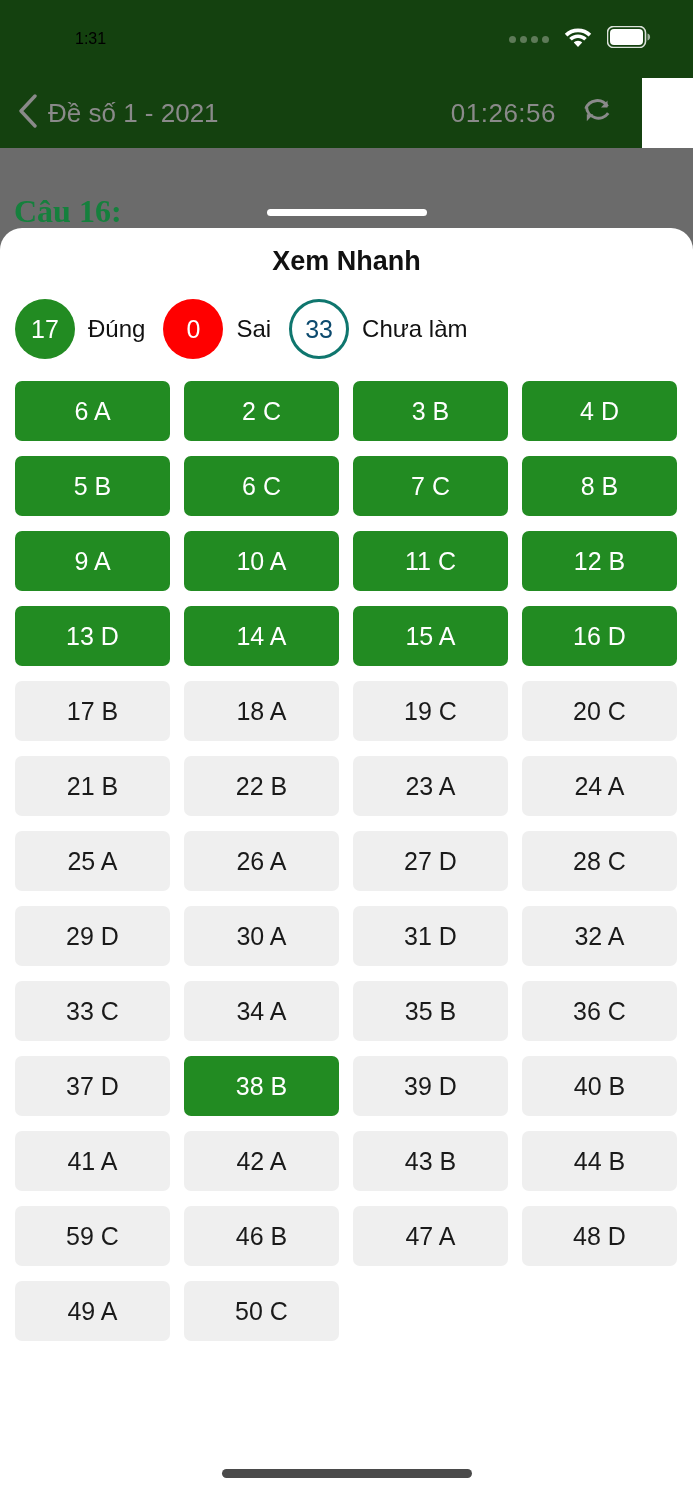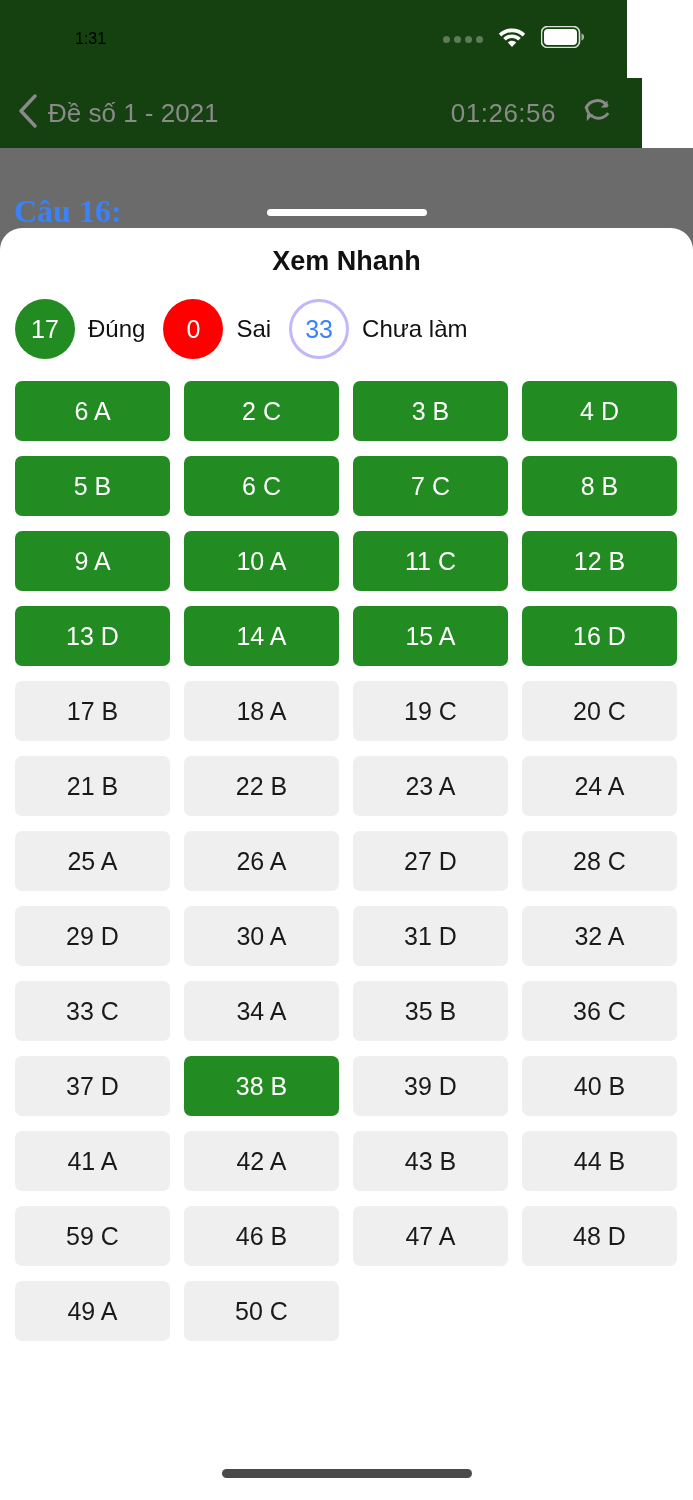--- a/index.html
+++ b/index.html
@@ -20,21 +20,21 @@
   #app-background {
     position: absolute;
     inset: 0;
     background: #ffffff;
   }
 
   
   #status-bar {
     position: absolute;
     top: 0; left: 0;
-    width: 627px;
+    width: 693px;
     height: 78px;
     background: #14410F;
     display: flex;
     align-items: center;
     justify-content: space-between;
     padding: 0 42px 0 75px;
   }
   #status-icons {
     display: flex;
     align-items: center;
@@ -95,21 +95,21 @@
     height: 1352px;
     background: #6B6B6B;
   }
   #question-label {
     position: absolute;
     top: 193px;
     left: 14px;
     font-family: "Liberation Serif", serif;
     font-size: 32px;
     font-weight: 700;
-    color: #3b82f6;
+    color: #15803d;
   }
   #drag-handle {
     position: absolute;
     top: 209px;
     left: 267px;
     width: 160px;
     height: 7px;
     border-radius: 4px;
     background: #ffffff;
   }
@@ -149,22 +149,22 @@
     display: flex;
     align-items: center;
     justify-content: center;
     font-size: 25px;
     font-weight: 400;
   }
   .legend-badge.correct { background: #228B22; color: #ffffff; }
   .legend-badge.wrong   { background: #FF0000; color: #ffffff; }
   .legend-badge.unset   {
     background: #ffffff;
-    color: #3b82f6;
-    border: 3px solid #c4b5fd;
+    color: #0c4a6e;
+    border: 3px solid #0f766e;
   }
   .legend-text {
     font-size: 24px;
     color: #111111;
     margin-left: 13px;
     margin-right: 18px;
   }
 
   
   #answer-grid {

